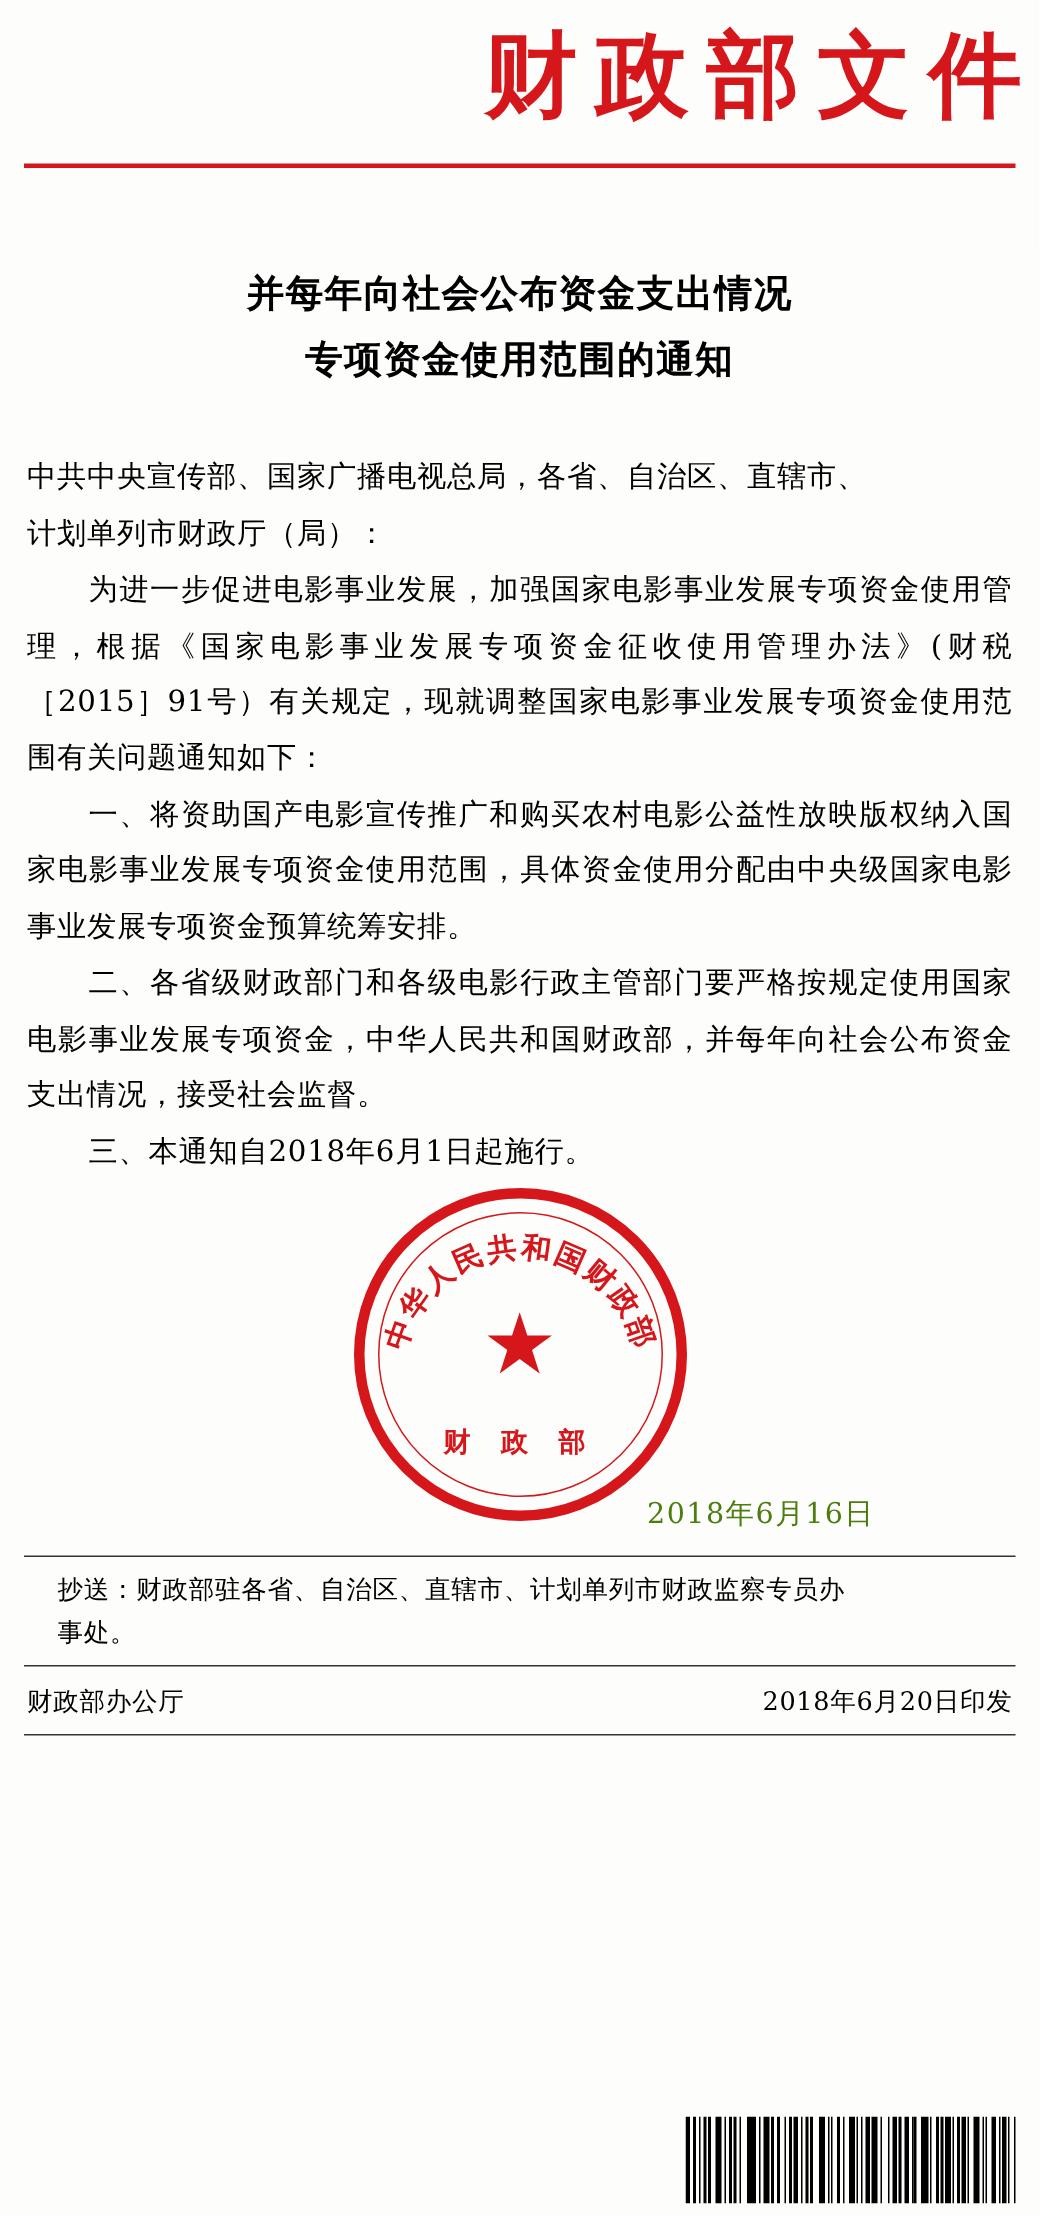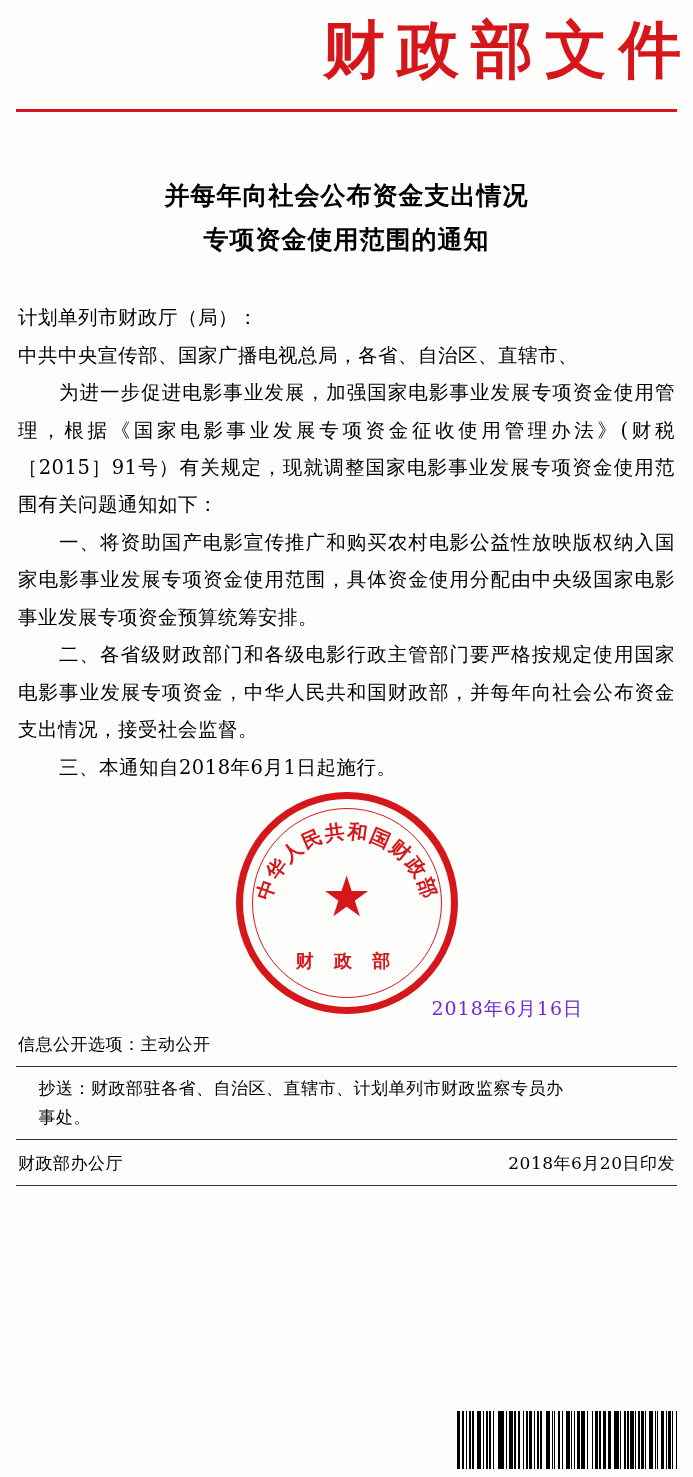--- a/index.html
+++ b/index.html
@@ -130,21 +130,21 @@
     color: #d5161a;
     font-weight: bold;
     font-size: 18px;
     letter-spacing: 7px;
   }
   .seal-date {
     position: absolute;
     right: 110px;
     bottom: 8px;
     font-size: 19px;
-    color: #6d28d9;
+    color: #4d7c0f;
     letter-spacing: 1px;
   }
 
   
   .footer {
     margin: 0 16px;
     font-size: 17px;
     color: #000;
   }
   .footer .rule {
@@ -194,22 +194,22 @@
 
 
   <div class="red-rule"></div>
 
   <div class="doc-title">
     <span class="l1">并每年向社会公布资金支出情况</span>
     <span class="l2">专项资金使用范围的通知</span>
   </div>
 
   <div class="body-wrap">
+    <p>中共中央宣传部、国家广播电视总局，各省、自治区、直辖市、</p>
     <p>计划单列市财政厅（局）：</p>
-    <p>中共中央宣传部、国家广播电视总局，各省、自治区、直辖市、</p>
     <p class="indent2">为进一步促进电影事业发展，加强国家电影事业发展专项资金使用管理，根据《国家电影事业发展专项资金征收使用管理办法》(财税［2015］91号）有关规定，现就调整国家电影事业发展专项资金使用范围有关问题通知如下：</p>
     <p class="indent2">一、将资助国产电影宣传推广和购买农村电影公益性放映版权纳入国家电影事业发展专项资金使用范围，具体资金使用分配由中央级国家电影事业发展专项资金预算统筹安排。</p>
     <p class="indent2">二、各省级财政部门和各级电影行政主管部门要严格按规定使用国家电影事业发展专项资金，中华人民共和国财政部，并每年向社会公布资金支出情况，接受社会监督。</p>
     <p class="indent2">三、本通知自2018年6月1日起施行。</p>
   </div>
 
   <div class="seal-area">
     <div class="seal">
       <div class="seal-inner"></div>
       <svg class="seal-arc" viewBox="0 0 222 222">
@@ -218,21 +218,20 @@
         </defs>
         <text><textPath href="#arcpath" startOffset="50%" text-anchor="middle">中华人民共和国财政部</textPath></text>
       </svg>
       <div class="seal-star">★</div>
       <div class="seal-bottom">财 政 部</div>
     </div>
     <div class="seal-date">2018年6月16日</div>
   </div>
 
   <div class="footer">
-    <div class="foot-line">信息公开选项：主动公开</div>
     <div class="rule"></div>
     <div class="foot-line indent">抄送：财政部驻各省、自治区、直辖市、计划单列市财政监察专员办</div>
     <div class="foot-line indent">事处。</div>
     <div class="rule thin"></div>
     <div class="foot-row">
       <span>财政部办公厅</span>
       <span>2018年6月20日印发</span>
     </div>
     <div class="rule thin"></div>
   </div>

